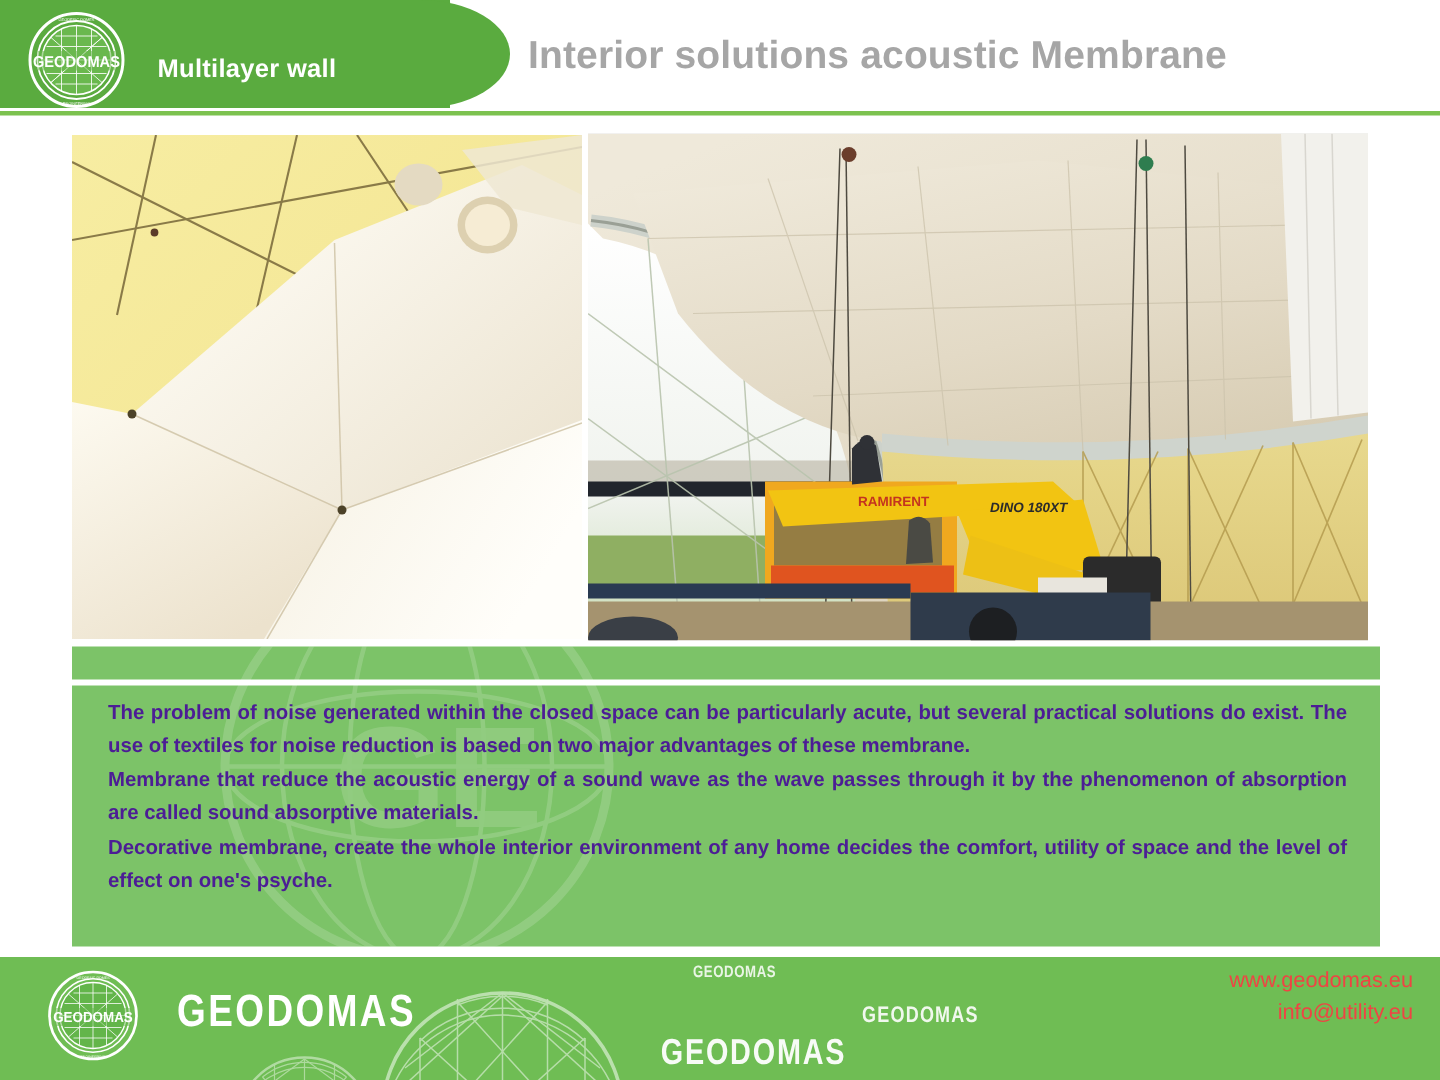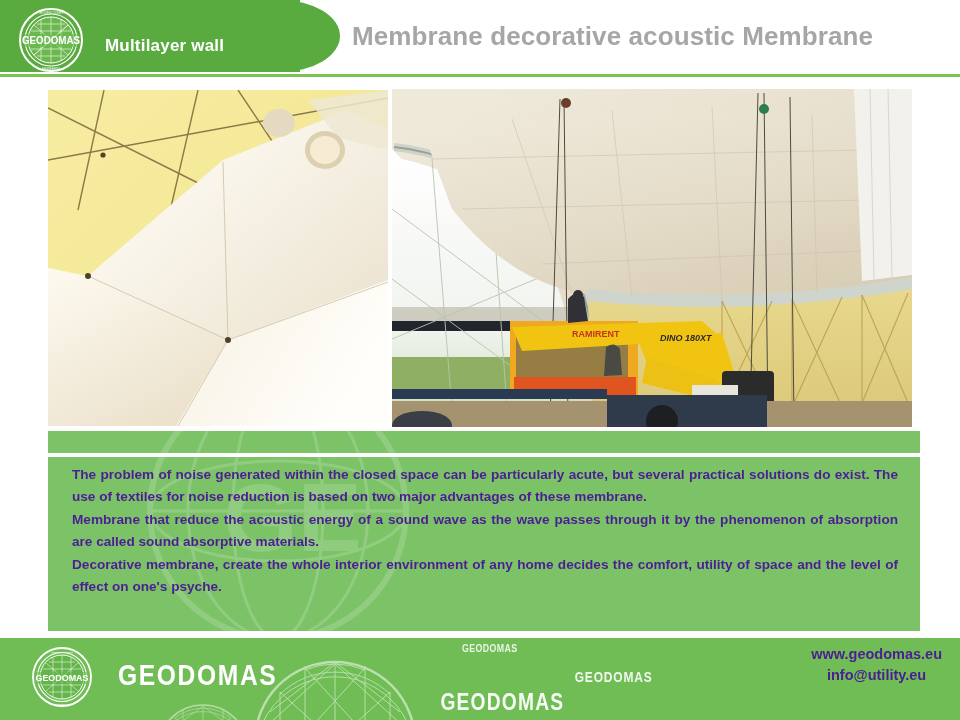--- a/index.html
+++ b/index.html
@@ -88,22 +88,22 @@
   }
   .footer-wm2{
     position:absolute;left:565px;top:668px;color:#ffffff;opacity:.9;
     font-size:15px;font-weight:bold;letter-spacing:1px;transform:scaleX(.8);
   }
   .footer-wm3{
     position:absolute;left:425px;top:688px;color:#ffffff;opacity:.95;
     font-size:24px;font-weight:bold;letter-spacing:1.5px;transform:scaleX(.8);
   }
   .footer-contact{
-    position:absolute;right:18px;top:644px;text-align:center;
-    color:#4c1d95;font-size:14.5px;font-weight:bold;line-height:1.45;
+    position:absolute;right:18px;top:644px;text-align:right;
+    color:#ef4444;font-size:14.5px;font-weight:normal;line-height:1.45;
   }
   .gap-left{position:absolute;left:0;top:620px;width:48px;height:18px;background:#fff;}
 </style>
 </head>
 <body>
 
 <div class="slide">
 
   <div class="header">
     <div class="header-green"></div>
@@ -132,21 +132,21 @@
         <g fill="#ffffff" font-size="2.6" font-family="Liberation Sans, sans-serif">
           <text x="39" y="7" text-anchor="middle">GEODESIC DOMES</text>
           <text x="39" y="63" text-anchor="middle">ENGINEERING</text>
         </g>
       </svg>
     </div>
 
     <div class="header-label">Multilayer wall</div>
     <div class="header-rule-white"></div>
     <div class="header-rule"></div>
-    <div class="header-title">Membrane decorative acoustic Membrane</div>
+    <div class="header-title">Interior solutions acoustic Membrane</div>
   </div>
 
   <div class="photo photo-left">
     <svg viewBox="0 0 340 336" width="340" height="336" preserveAspectRatio="none">
       <defs>
         <linearGradient id="ylw" x1="0" y1="0" x2="1" y2="1">
           <stop offset="0%" stop-color="#f7eda2"></stop>
             <stop offset="100%" stop-color="#f2e28c"></stop>
         </linearGradient>
         <linearGradient id="wht1" x1="0" y1="0" x2="0.6" y2="1">

